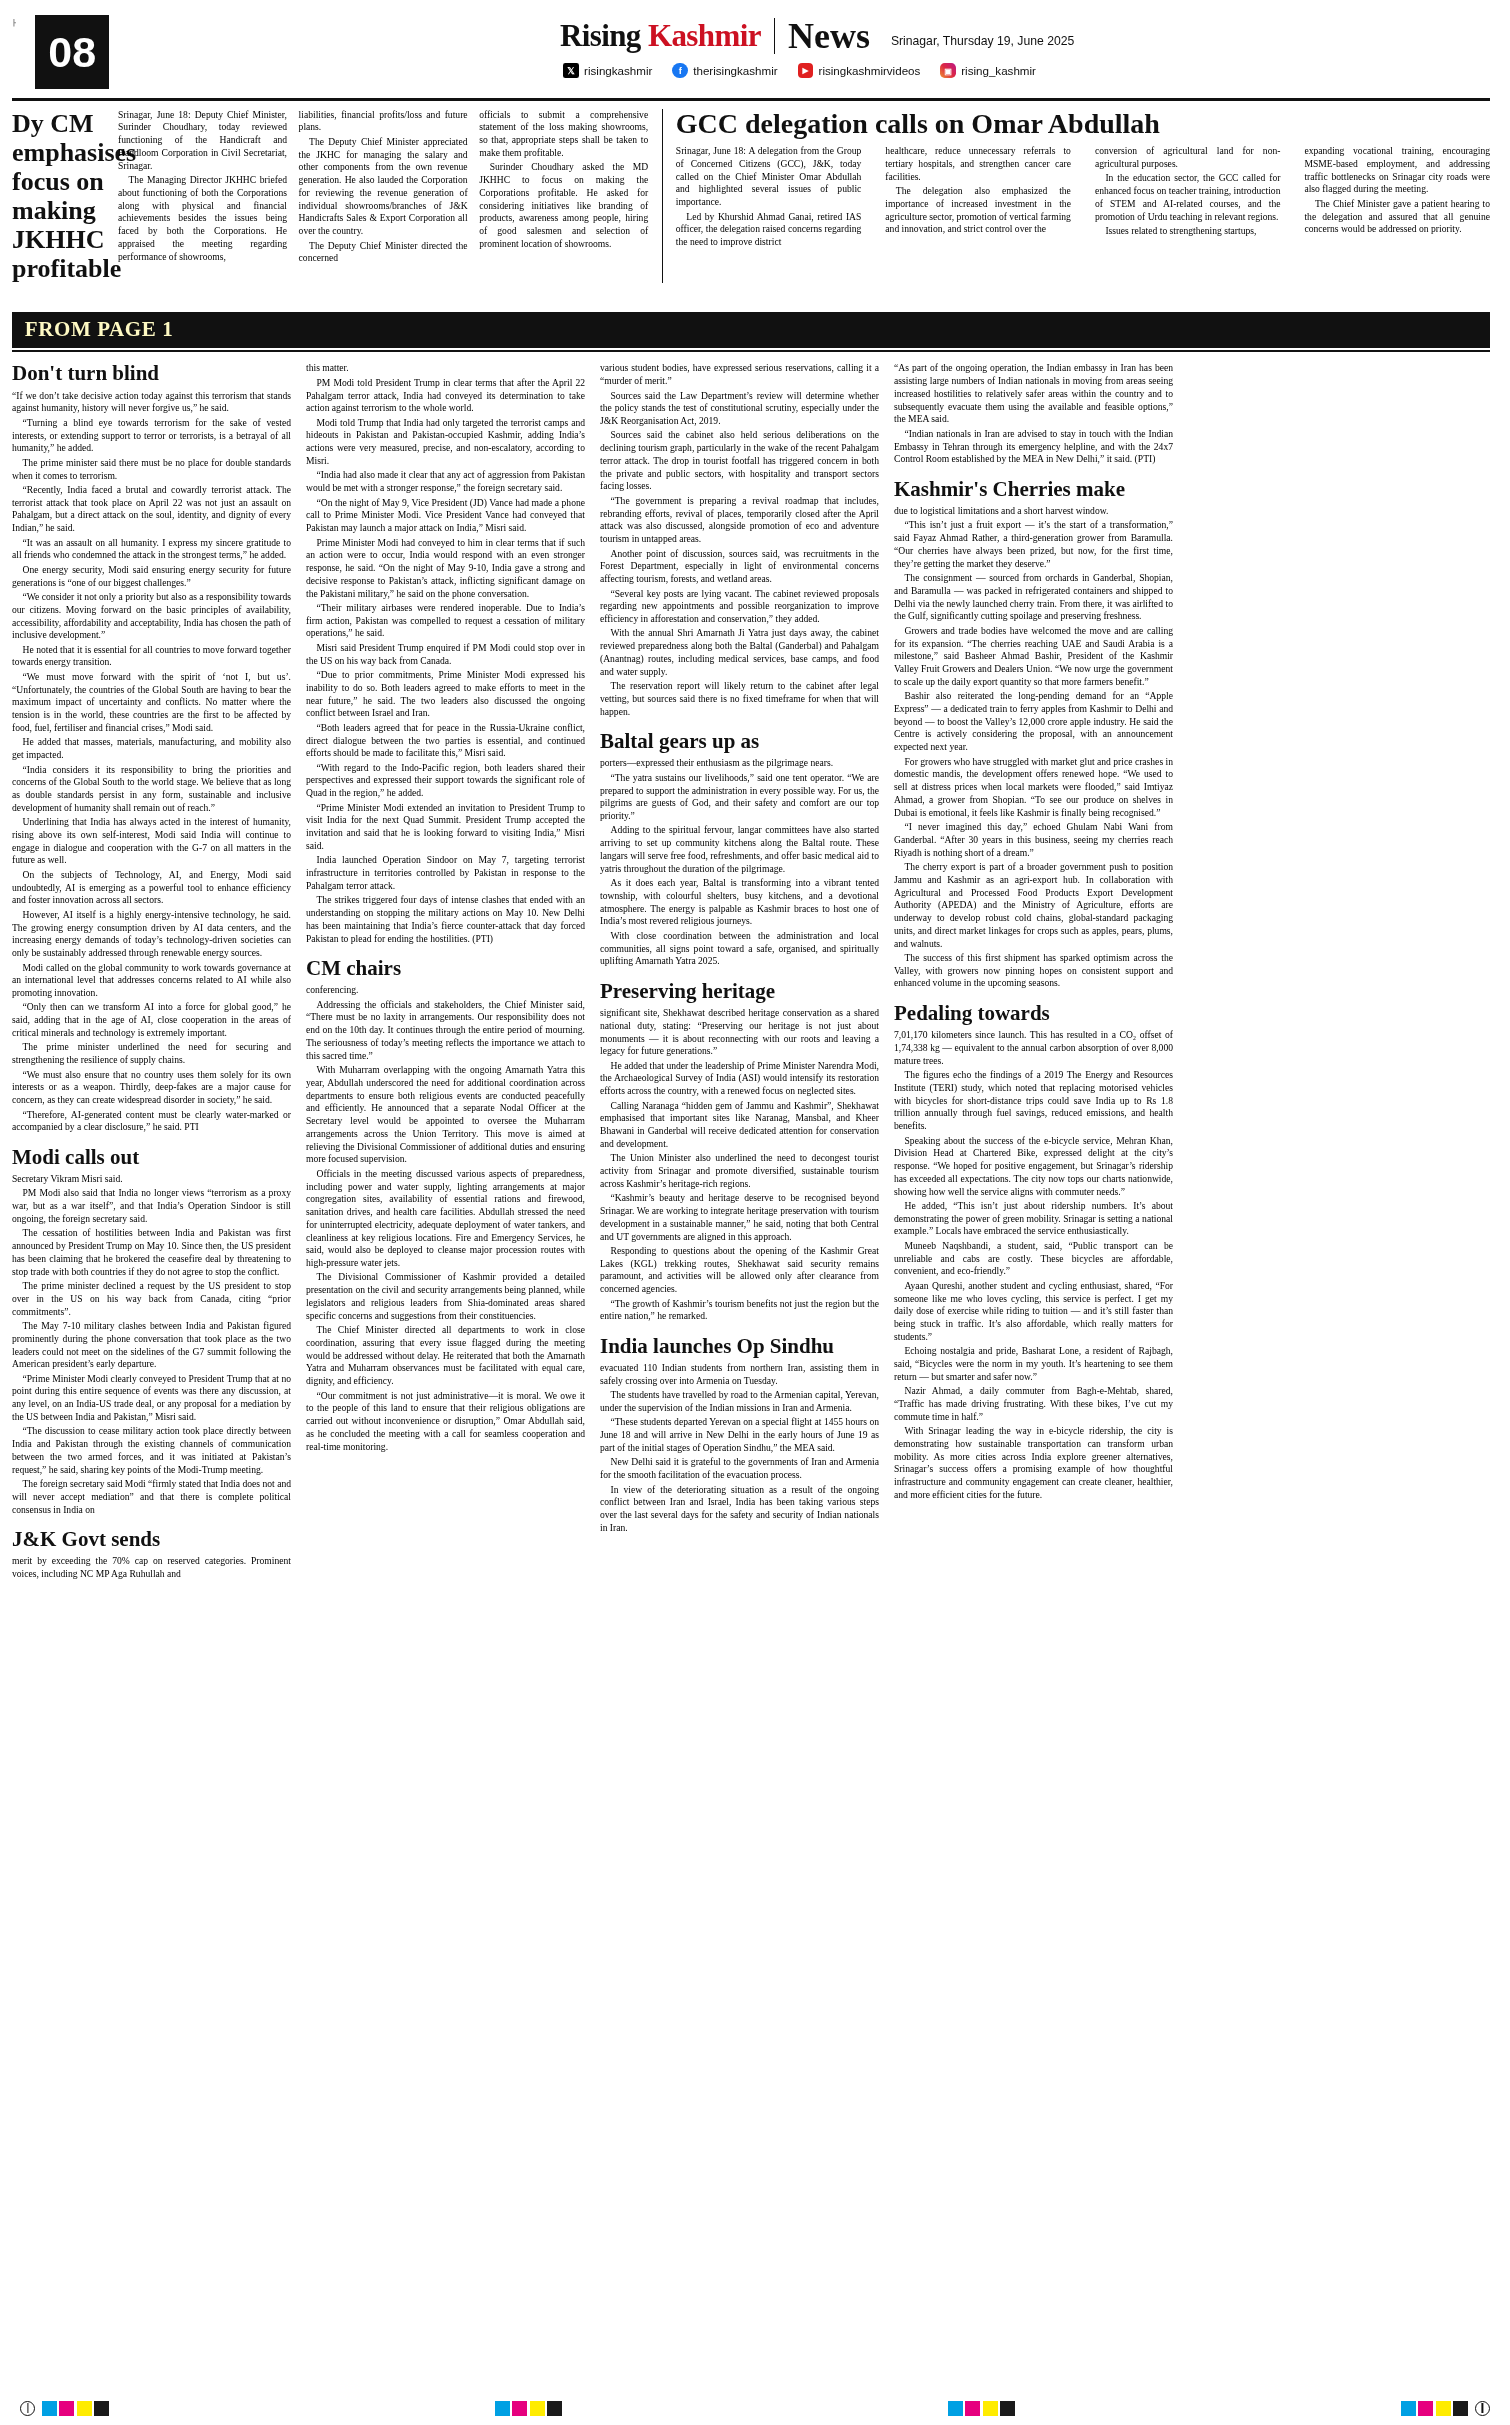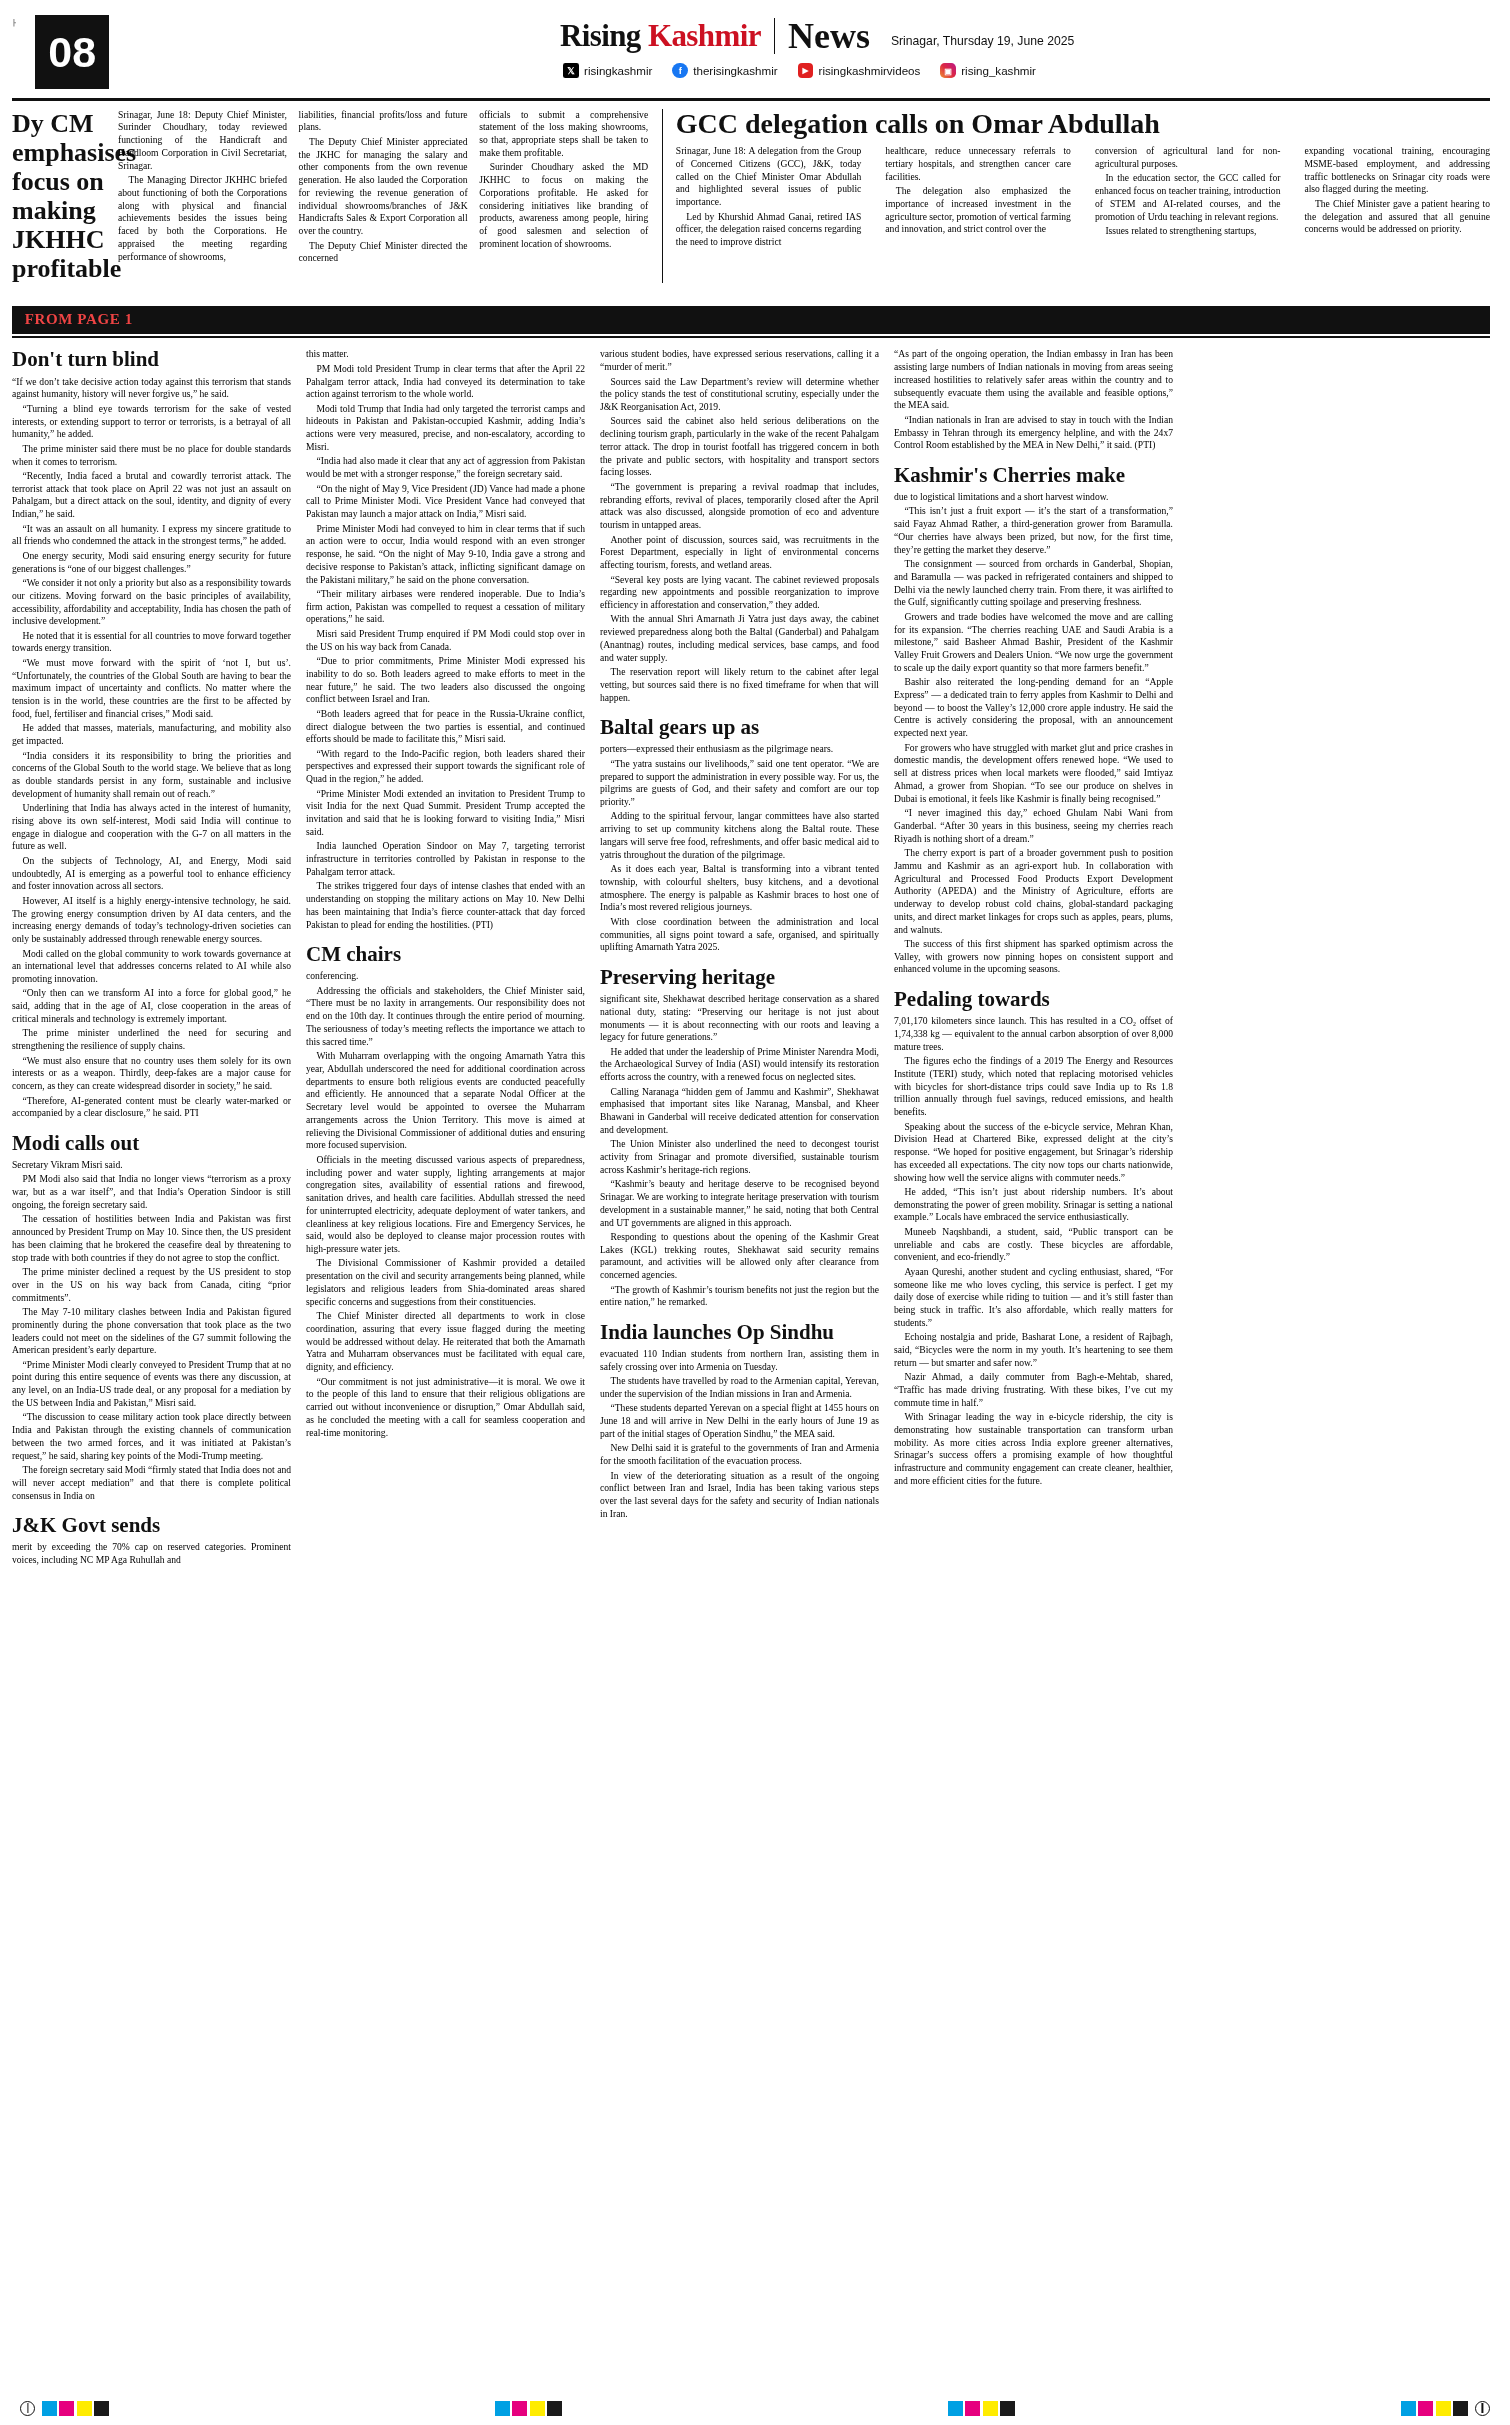--- a/index.html
+++ b/index.html
@@ -73,22 +73,22 @@
 
   p.body {
     font-size:9.6px; line-height:1.33; text-align:justify; margin:0 0 0 0;
     text-indent:10.5px; hyphens:auto; -webkit-hyphens:auto;
   }
   p.body + p.body { margin-top:1.7px; }
   p.body.noindent { text-indent:0; }
 
   
   .frompage1 {
-    margin-top:23px; background:#111; color:#ef4444;
-    font-family:"Liberation Serif", serif; font-weight:bold; font-size:15px;
+    margin-top:29px; background:#111; color:#fef9c3;
+    font-family:"Liberation Serif", serif; font-weight:bold; font-size:21px;
     letter-spacing:0.6px; padding:4.7px 12.8px 5.8px 12.8px;
   }
   .rule-under-banner { height:1.7px; background:#111; margin-top:2.3px; }
 
   
   .maincols { display:flex; gap:15px; margin-top:10.5px; }
   .mcol { width:279px; }
   .mcol.last { width:279px; }
   .story-head {
     font-family:"Liberation Serif", serif; font-weight:bold; font-size:21px;

